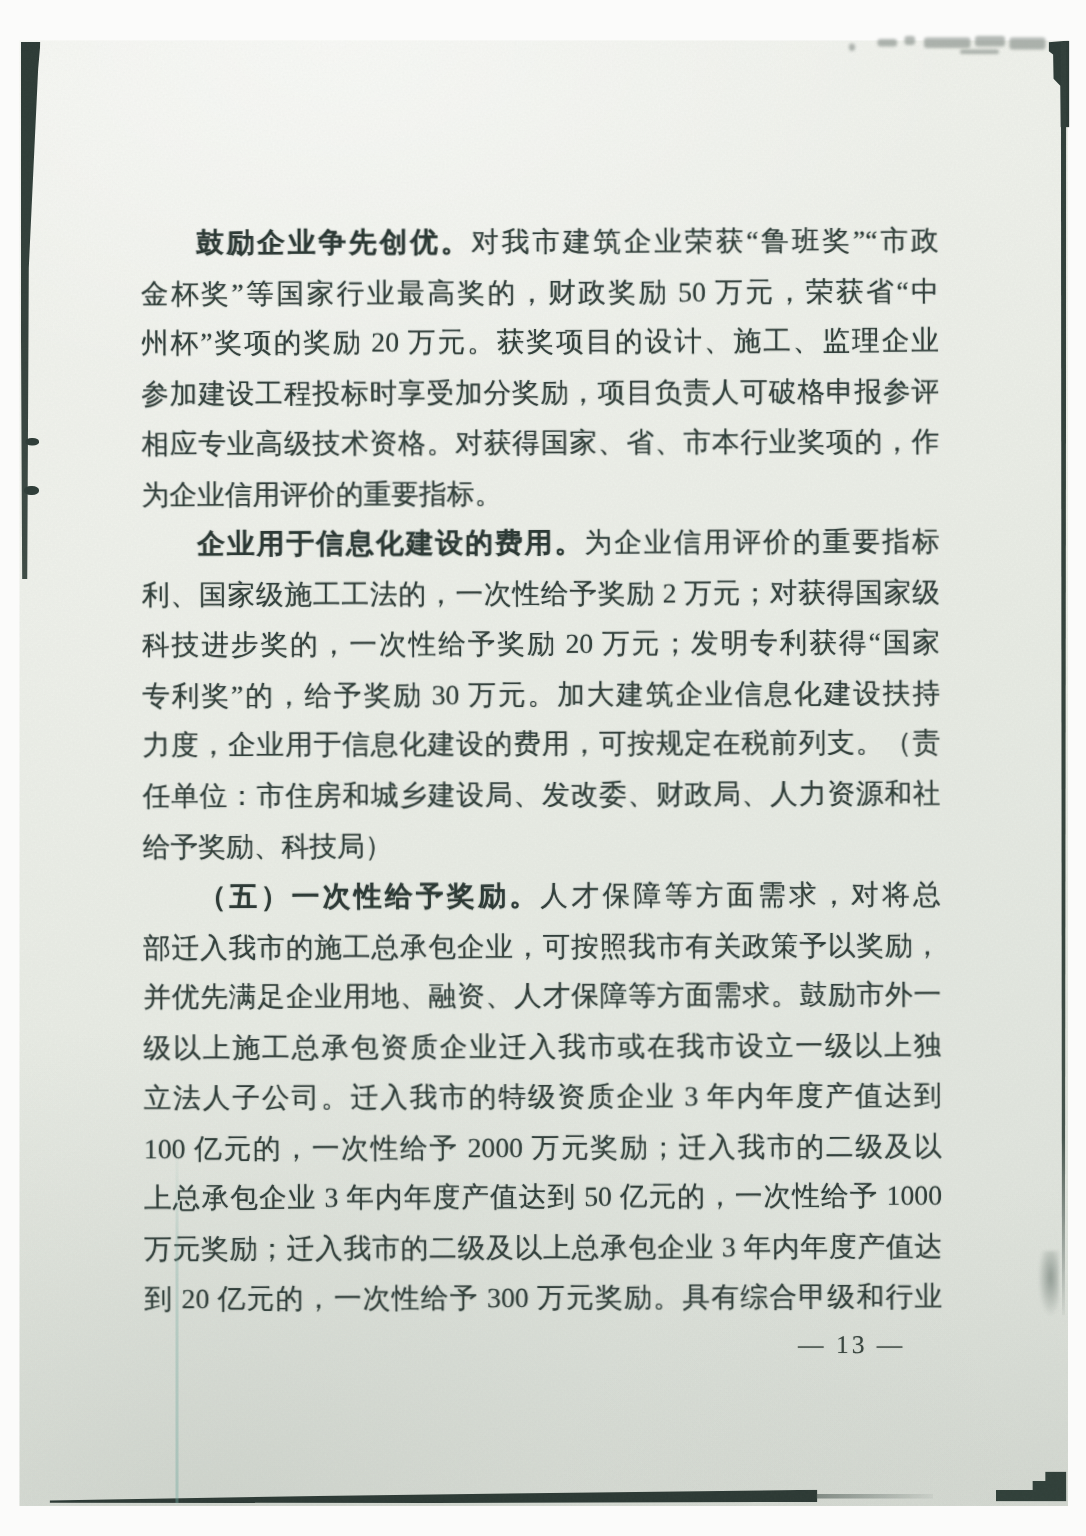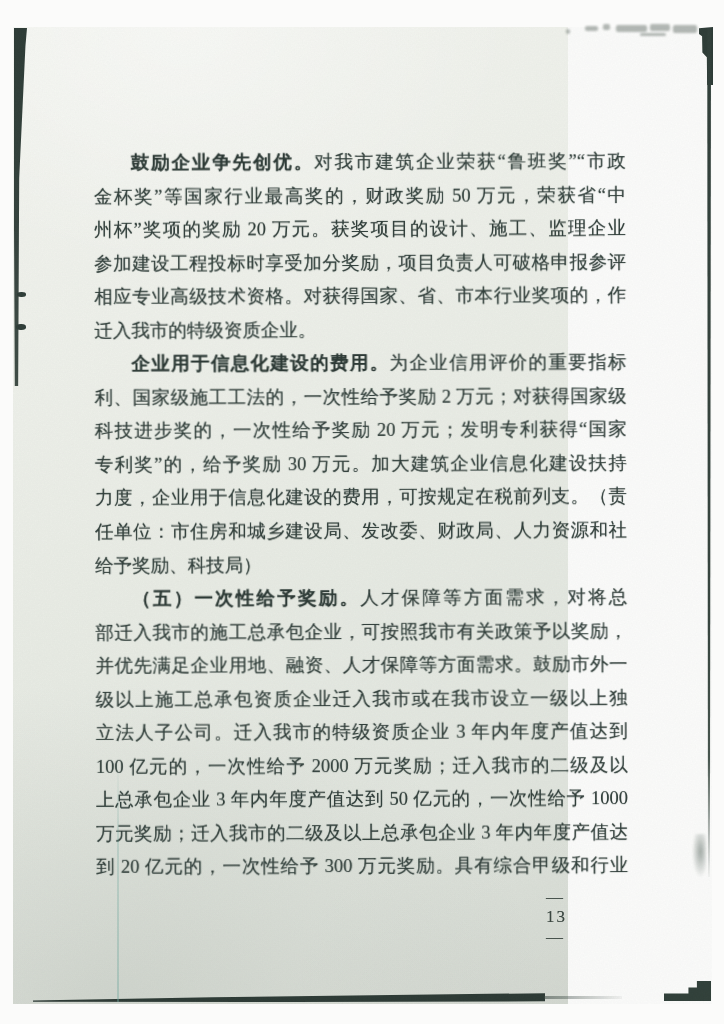--- a/index.html
+++ b/index.html
@@ -6,21 +6,21 @@
     margin: 0; padding: 0;
     width: 724px; height: 1024px;
     background: #fbfbfa;
     overflow: hidden;
     font-family: "Liberation Serif", "DejaVu Serif", serif;
   }
   .canvas { position: absolute; left: 0; top: 0; width: 724px; height: 1024px; }
 
   
   .page {
-    position: absolute; left: 13px; top: 27px; width: 555px; height: 977px;
+    position: absolute; left: 13px; top: 27px; width: 699px; height: 977px;
     background: linear-gradient(155deg, #f3f4ef 0%, #eef0ea 28%, #e8ebe4 52%, #e1e5de 78%, #dbdfd8 100%);
   }
   .page::before {
     content: ""; position: absolute; inset: 0;
     background:
       radial-gradient(130% 55% at 18% 100%, rgba(122,132,122,0.17), rgba(122,132,122,0) 60%),
       radial-gradient(90% 40% at 100% 100%, rgba(130,140,130,0.10), rgba(130,140,130,0) 55%),
       radial-gradient(110% 45% at 30% 0%, rgba(255,255,255,0.45), rgba(255,255,255,0) 55%);
   }
 
@@ -39,21 +39,20 @@
     text-align: justify; text-align-last: justify;
   }
   .line.short { text-align: left; text-align-last: left; }
   .p-first { text-indent: 2em; }
   .lead { font-weight: bold; color: #2b3834; }
 
   .pageno {
     position: absolute; left: 519px; top: 860px;
     color: #39453f; font-size: 17px; letter-spacing: 2px;
     text-shadow: 0 0 0.6px rgba(57,69,63,0.5);
-    margin-left: 14px;
   }
 
   
   .art { position: absolute; }
   .leftbar {
     left: 14px; top: 28px; width: 13px; height: 358px;
     background: linear-gradient(to bottom, #2c3a35, #35423d 60%, #3e4b45);
     clip-path: polygon(0 0, 100% 0, 88% 5%, 40% 42%, 32% 100%, 6% 100%, 0 55%);
     filter: blur(0.4px);
   }
@@ -114,21 +113,21 @@
 <div class="canvas">
 
   <div class="page">
     <div class="textblock">
         <div>
           <div class="line p-first"><span class="lead">鼓励企业争先创优。</span><span>对我市建筑企业荣获“鲁班奖”“市政</span></div>
           <div class="line"><span>金杯奖”等国家行业最高奖的，财政奖励 50 万元，荣获省“中</span></div>
           <div class="line"><span>州杯”奖项的奖励 20 万元。获奖项目的设计、施工、监理企业</span></div>
           <div class="line"><span>参加建设工程投标时享受加分奖励，项目负责人可破格申报参评</span></div>
           <div class="line"><span>相应专业高级技术资格。对获得国家、省、市本行业奖项的，作</span></div>
-          <div class="line short"><span>迁入我市的特级资质企业。</span></div>
+          <div class="line short"><span>为企业信用评价的重要指标。</span></div>
         </div>
         <div>
           <div class="line p-first"><span class="lead">企业用于信息化建设的费用。</span><span>为企业信用评价的重要指标</span></div>
           <div class="line"><span>利、国家级施工工法的，一次性给予奖励 2 万元；对获得国家级</span></div>
           <div class="line"><span>科技进步奖的，一次性给予奖励 20 万元；发明专利获得“国家</span></div>
           <div class="line"><span>专利奖”的，给予奖励 30 万元。加大建筑企业信息化建设扶持</span></div>
           <div class="line"><span>力度，企业用于信息化建设的费用，可按规定在税前列支。（责</span></div>
           <div class="line"><span>任单位：市住房和城乡建设局、发改委、财政局、人力资源和社</span></div>
           <div class="line short"><span>给予奖励、科技局）</span></div>
         </div>

